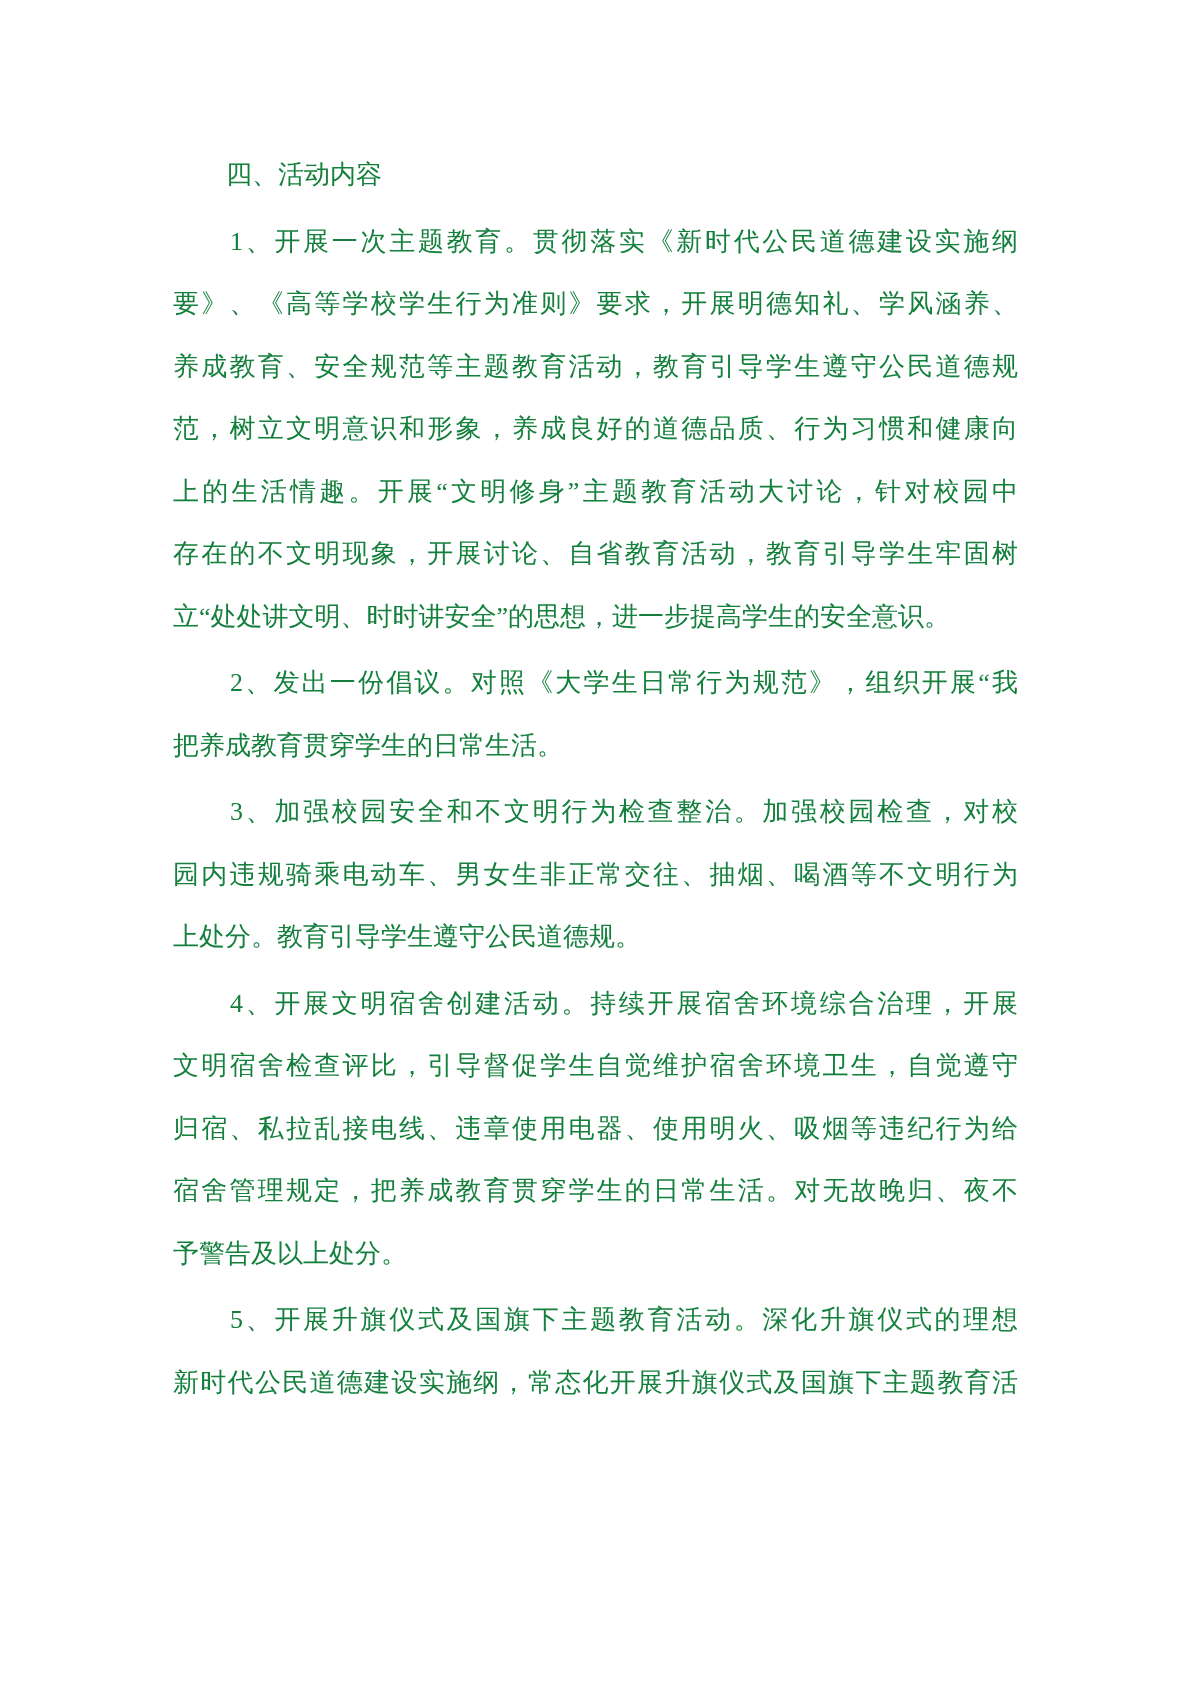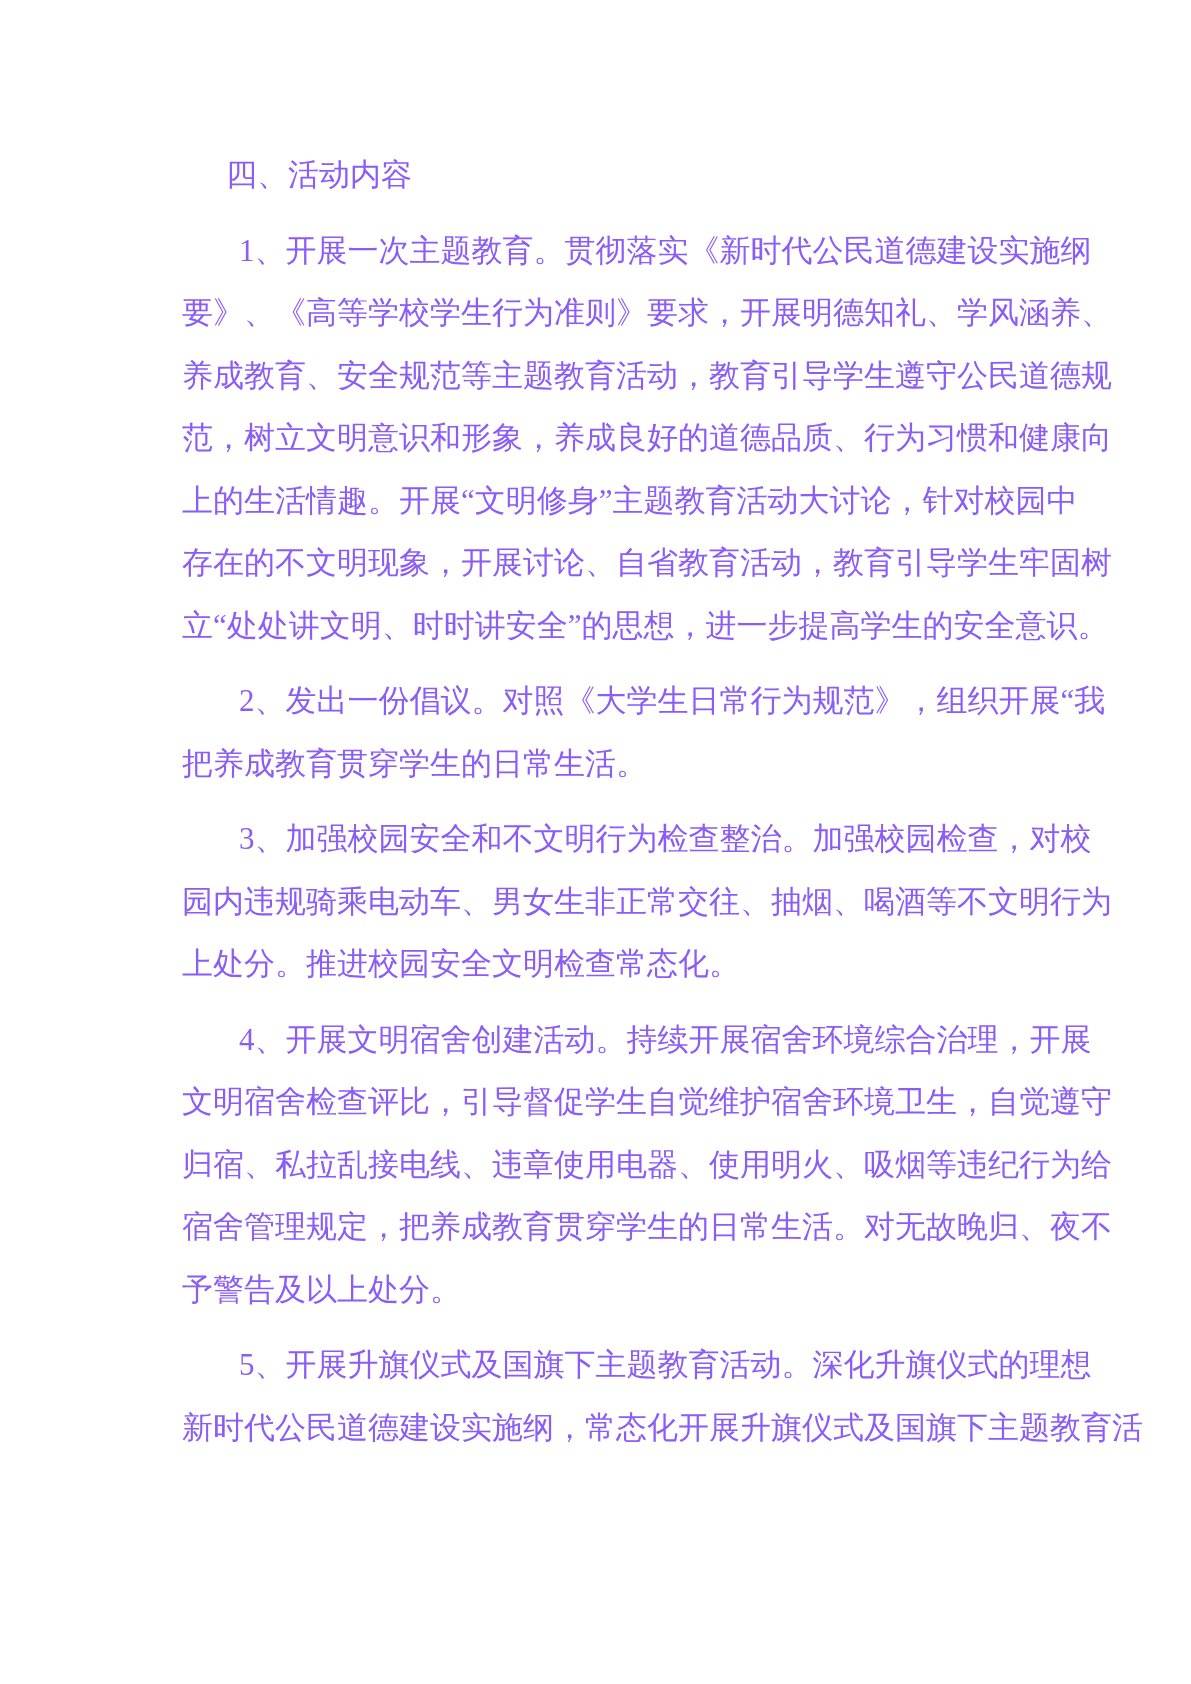--- a/index.html
+++ b/index.html
@@ -16,25 +16,25 @@
     width: 1191px;
     height: 1684px;
     background: #ffffff;
     overflow: hidden;
   }
   .doc {
     position: absolute;
     left: 169px;
     top: 144px;
     width: 853px;
-    color: #8b5cf6;
+    color: #15803d;
     font-family: "Liberation Serif", "DejaVu Serif", serif;
-    font-size: 31px;
+    font-size: 26px;
   }
-  .para { margin: 13px; padding: 0; }
+  .para { margin: 4px; padding: 0; }
   .line {
     height: 62.5px;
     line-height: 62.5px;
     white-space: nowrap;
     text-align: justify;
     text-align-last: justify;
     overflow: visible;
   }
   .line.indent { padding-left: 57px; }
   .line.short { text-align-last: left; }
@@ -58,21 +58,21 @@
     </div>
 
     <div class="para">
       <div class="line indent">2、发出一份倡议。对照《大学生日常行为规范》，组织开展“我</div>
       <div class="line short">把养成教育贯穿学生的日常生活。</div>
     </div>
 
     <div class="para">
       <div class="line indent">3、加强校园安全和不文明行为检查整治。加强校园检查，对校</div>
       <div class="line">园内违规骑乘电动车、男女生非正常交往、抽烟、喝酒等不文明行为</div>
-      <div class="line short">上处分。推进校园安全文明检查常态化。</div>
+      <div class="line short">上处分。教育引导学生遵守公民道德规。</div>
     </div>
 
     <div class="para">
       <div class="line indent">4、开展文明宿舍创建活动。持续开展宿舍环境综合治理，开展</div>
       <div class="line">文明宿舍检查评比，引导督促学生自觉维护宿舍环境卫生，自觉遵守</div>
       <div class="line">归宿、私拉乱接电线、违章使用电器、使用明火、吸烟等违纪行为给</div>
       <div class="line">宿舍管理规定，把养成教育贯穿学生的日常生活。对无故晚归、夜不</div>
       <div class="line short">予警告及以上处分。</div>
     </div>
 

